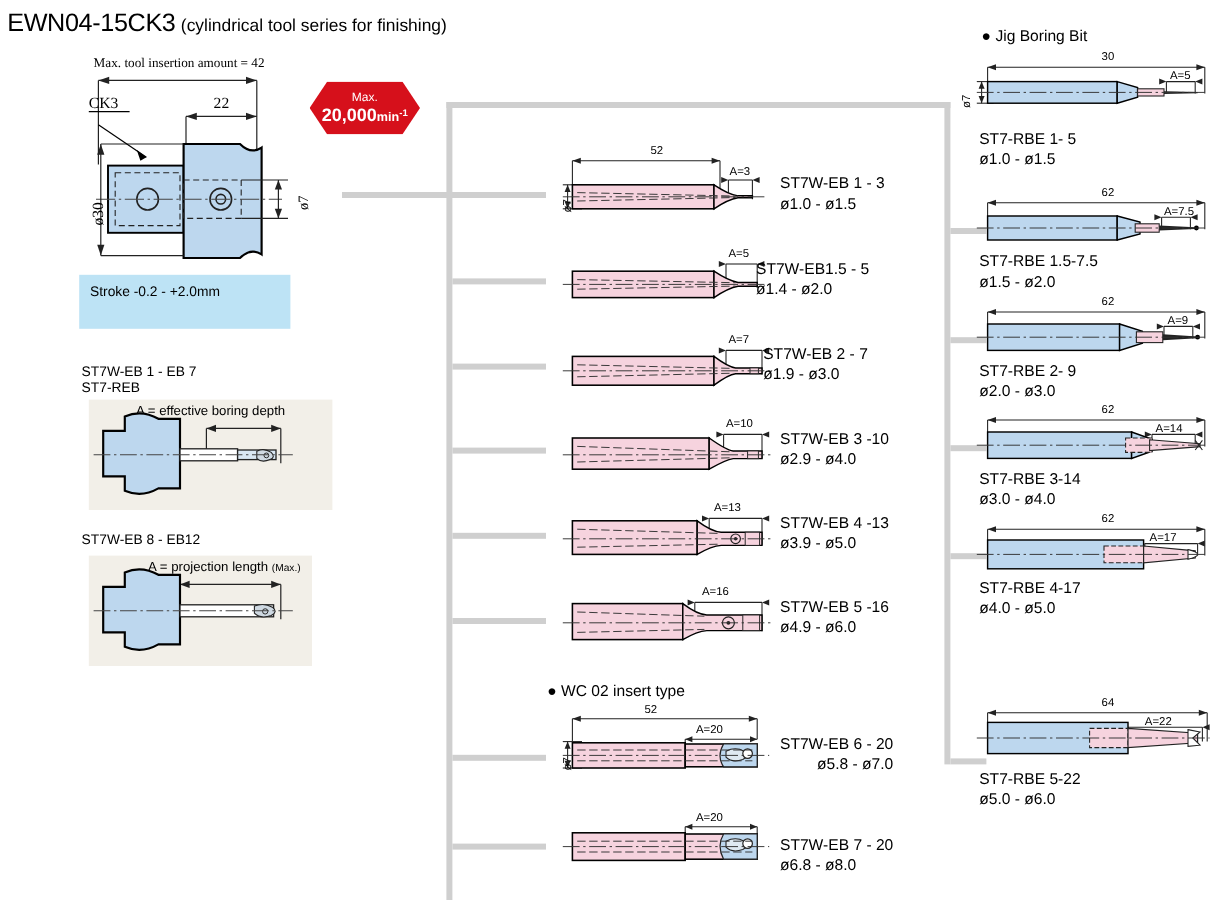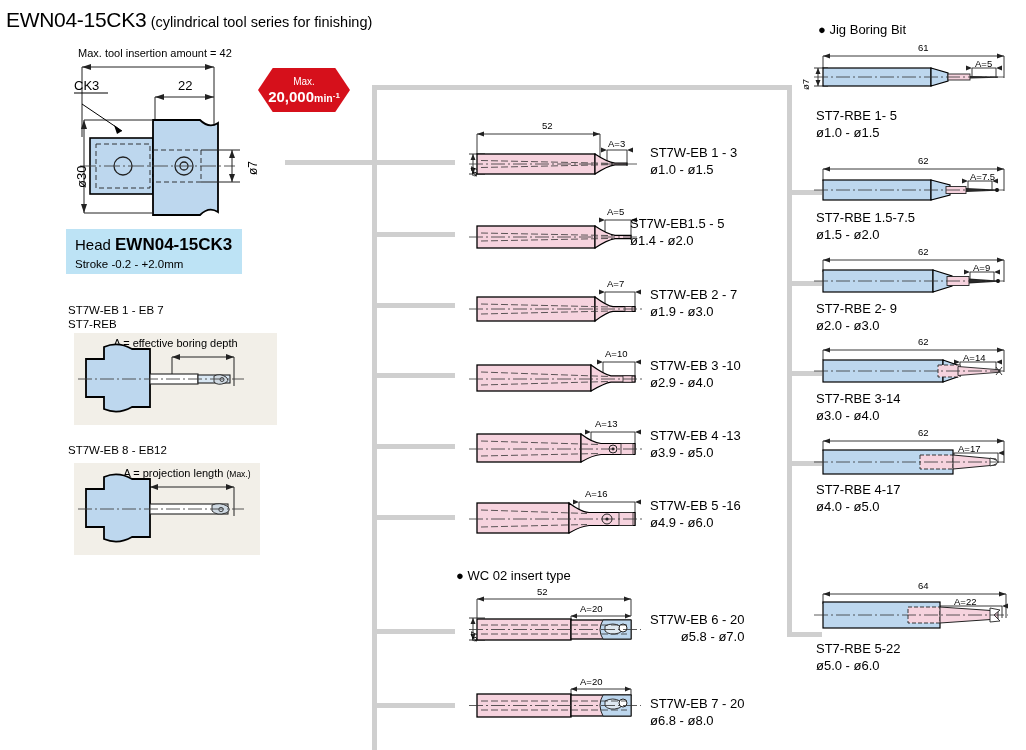--- a/index.html
+++ b/index.html
@@ -76,21 +76,21 @@
 <div class="conn" style="left:377px;top:515px;width:78px;height:5px;"></div>
 <div class="conn" style="left:377px;top:629px;width:78px;height:5px;"></div>
 <div class="conn" style="left:377px;top:703px;width:78px;height:5px;"></div>
 
 <div class="conn" style="left:792px;top:190px;width:30px;height:5px;"></div>
 <div class="conn" style="left:792px;top:281px;width:30px;height:5px;"></div>
 <div class="conn" style="left:792px;top:371px;width:30px;height:5px;"></div>
 <div class="conn" style="left:792px;top:461px;width:30px;height:5px;"></div>
 <div class="conn" style="left:792px;top:632px;width:30px;height:5px;"></div>
 
-<div class="abs" style="left:60px;top:45px;width:230px;height:175px;">
+<div class="abs" style="left:60px;top:45px;width:230px;height:175px;font-family:Liberation Serif, serif;">
   <svg width="230" height="175" viewBox="0 0 230 175">
 
     <g stroke="#222" stroke-width="1" fill="none">
       <path d="M22 22 L 154 22"></path>
       <path d="M22 22 L 22 92"></path>
       <path d="M154 22 L 154 165"></path>
 
       <path d="M95 52 L 154 52"></path>
       <path d="M95 52 L 95 78"></path>
     </g>
@@ -145,24 +145,20 @@
 </div>
 
 <div class="abs" id="rpm-badge">
   <div class="rb-max">Max.</div>
   <div class="rb-val">
     <span>20,000</span><span class="unit"><span>min</span><sup>-1</sup></span>
   </div>
 </div>
 
 <div class="abs" id="head-box">
-  <div class="hb-l1">
-    <span>Head</span>
-    <b>EWN04-15CK3</b>
-  </div>
   <div class="hb-l2">Stroke -0.2 - +2.0mm</div>
 </div>
 
 <div class="abs inset-title" style="left:68px;top:303px;">
   <div>ST7W-EB 1 - EB 7</div>
   <div>ST7-REB</div>
 </div>
 <div class="abs inset-box" style="left:74px;top:333px;width:203px;height:92px;">
   <div class="abs inset-cap" style="left:0;top:4px;">
     <span>A = effective boring depth</span>
@@ -281,21 +277,21 @@
     <polygon points="150,20 144,17.5 144,22.5" fill="#222"></polygon>
     <polygon points="180,20 186,17.5 186,22.5" fill="#222"></polygon>
     <rect x="22" y="25" width="118" height="24" fill="#f6d3de" stroke="#000" stroke-width="1.3"></rect>
     <path d="M140 25 Q152 34 158 34.6 L180 34.6 L180 39.4 L158 39.4 Q152 40 140 49 Z" fill="#f6d3de" stroke="#000" stroke-width="1.2"></path>
     <rect x="170" y="34.6" width="7" height="4.8" fill="#f6d3de" stroke="#222" stroke-width="0.8"></rect>
     <path d="M26 32 L 156 35" stroke="#333" stroke-width="0.8" stroke-dasharray="7,3"></path>
     <path d="M26 42 L 156 39" stroke="#333" stroke-width="0.8" stroke-dasharray="7,3"></path>
     <path d="M14 37 L 190 37" stroke="#333" stroke-width="0.8" stroke-dasharray="14,3,2,3"></path>
   </svg>
 </div>
-<div class="abs tool-label" style="left:650px;top:286px;">
+<div class="abs tool-label" style="left:636px;top:286px;">
   <div>ST7W-EB 2 - 7</div>
   <div>ø1.9 - ø3.0</div>
 </div>
 
 <div class="abs" style="left:455px;top:342px;">
   <div class="abs dimtxt" style="left:150px;top:6px;">A=10</div>
   <svg width="200" height="60" viewBox="0 0 200 60">
     <g stroke="#222" stroke-width="0.9" fill="none">
       <path d="M148 20 L 180 20"></path>
         <path d="M148 20 L 148 34"></path>
@@ -432,21 +428,21 @@
   <div>ST7W-EB 7 - 20</div>
   <div>ø6.8 - ø8.0</div>
 </div>
 
 <div class="abs bullet-head" style="left:818px;top:22px;">
   <span class="dot">●</span>
   <span>Jig Boring Bit</span>
 </div>
 
 <div class="abs" style="left:790px;top:42px;">
-  <div class="abs dimtxt" style="left:128px;top:0px;">61</div>
+  <div class="abs dimtxt" style="left:128px;top:0px;">30</div>
   <div class="abs dimtxt" style="left:185px;top:16px;">A=5</div>
   <div class="abs dimtxt-v" style="left:10px;top:48px;">ø7</div>
   <svg width="230" height="58" viewBox="0 0 230 58">
     <g stroke="#222" stroke-width="0.9" fill="none">
       <path d="M33 14 L 214 14"></path>
         <path d="M33 14 L 33 26"></path>
         <path d="M214 14 L 214 36"></path>
       <path d="M182 26 L 206 26"></path>
         <path d="M182 26 L 182 36"></path>
         <path d="M206 26 L 206 36"></path>

